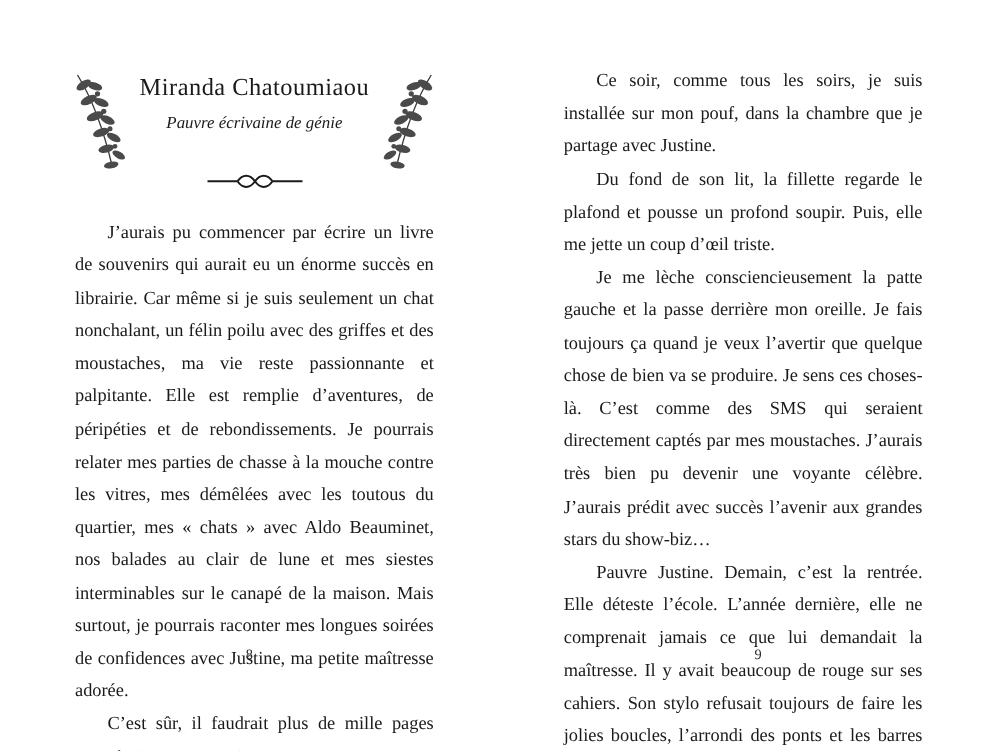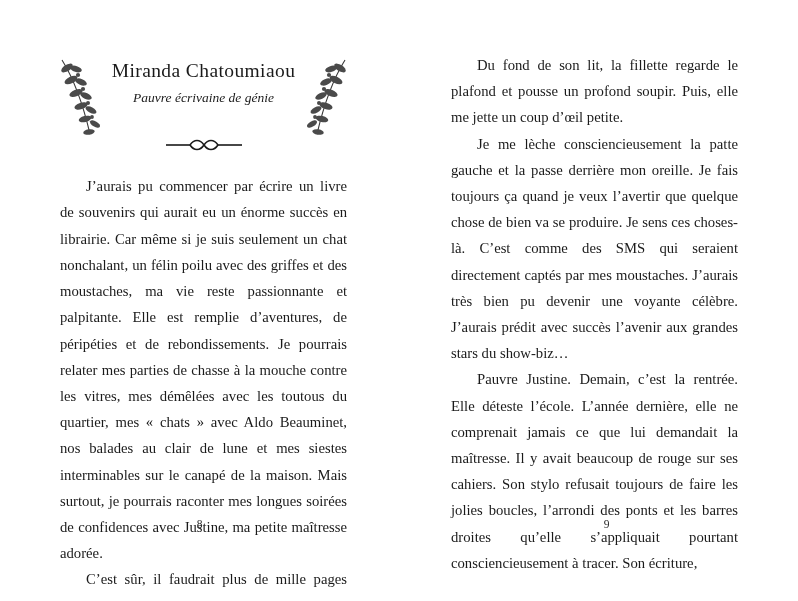--- a/index.html
+++ b/index.html
@@ -180,21 +180,22 @@
     <div class="body-text">
       <p>J’aurais pu commencer par écrire un livre de souvenirs qui aurait eu un énorme succès en librairie. Car même si je suis seulement un chat nonchalant, un félin poilu avec des griffes et des moustaches, ma vie reste passionnante et palpitante. Elle est remplie d’aventures, de péripéties et de rebondissements. Je pourrais relater mes parties de chasse à la mouche contre les vitres, mes démêlées avec les toutous du quartier, mes « chats » avec Aldo Beauminet, nos balades au clair de lune et mes siestes interminables sur le canapé de la maison. Mais surtout, je pourrais raconter mes longues soirées de confidences avec Justine, ma petite maîtresse adorée.</p>
       <p>C’est sûr, il faudrait plus de mille pages pour écrire toute ma vie.</p>
     </div>
 
     <div class="folio">8</div>
   </div>
 
   <div class="page page-right">
     <div class="body-text">
-      <p>Du fond de son lit, la fillette regarde le plafond et pousse un profond soupir. Puis, elle me jette un coup d’œil petite.</p>
+      <p>Ce soir, comme tous les soirs, je suis installée sur mon pouf, dans la chambre que je partage avec Justine.</p>
+      <p>Du fond de son lit, la fillette regarde le plafond et pousse un profond soupir. Puis, elle me jette un coup d’œil triste.</p>
       <p>Je me lèche consciencieusement la patte gauche et la passe derrière mon oreille. Je fais toujours ça quand je veux l’avertir que quelque chose de bien va se produire. Je sens ces choses-là. C’est comme des SMS qui seraient directement captés par mes moustaches. J’aurais très bien pu devenir une voyante célèbre. J’aurais prédit avec succès l’avenir aux grandes stars du show-biz…</p>
       <p>Pauvre Justine. Demain, c’est la rentrée. Elle déteste l’école. L’année dernière, elle ne comprenait jamais ce que lui demandait la maîtresse. Il y avait beaucoup de rouge sur ses cahiers. Son stylo refusait toujours de faire les jolies boucles, l’arrondi des ponts et les barres droites qu’elle s’appliquait pourtant consciencieusement à tracer. Son écriture,</p>
     </div>
 
     <div class="folio">9</div>
   </div>
 
 </div>
 
 </body></html>

